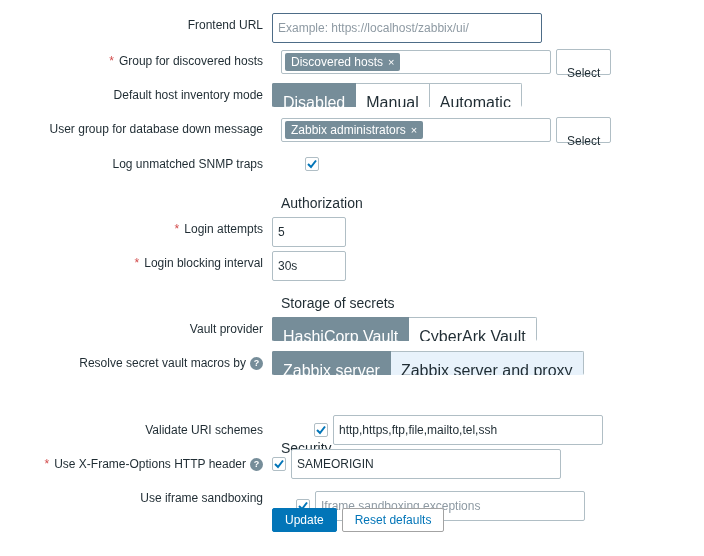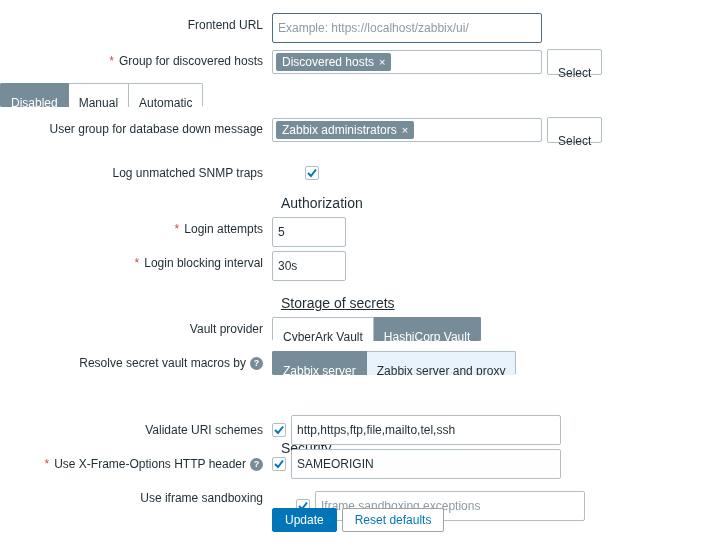--- a/index.html
+++ b/index.html
@@ -92,20 +92,21 @@
   .multiselect {
     box-sizing: border-box;
     width: 270px;
     height: 24px;
     border: 1px solid #b0bec5;
     background: #ffffff;
     border-radius: 2px;
     display: flex;
     align-items: center;
     padding: 0 3px;
+    margin-left: 9px;
   }
   .chip {
     display: inline-flex;
     align-items: center;
     gap: 5px;
     height: 18px;
     padding: 0 6px;
     background: #768d99;
     color: #ffffff;
     font-size: 12px;
@@ -140,21 +141,21 @@
   .segmented {
     display: inline-flex;
     height: 24px;
     border-radius: 2px;
     overflow: hidden;
   }
   .seg {
     box-sizing: border-box;
     height: 39px;
     padding: 0 10px;
-    font-size: 12px;
+    font-size: 16px;
     line-height: 22px;
     border: 1px solid #b0bec5;
     border-left-width: 0;
     background: #ffffff;
     color: #1f2c33;
     cursor: pointer;
     white-space: nowrap;
   }
   .seg:first-child { border-left-width: 1px; }
   .seg.selected {
@@ -247,20 +248,23 @@
         <span class="chip">
           <span>Discovered hosts</span>
           <span class="x">×</span>
         </span>
       </div>
       <button class="btn-select">Select</button>
     </div>
   </div>
 
   <div class="row" style="top:83px;">
+    <div class="label">
+      <span>Default host inventory mode</span>
+    </div>
     <div class="field">
       <div class="segmented">
         <button class="seg selected">Disabled</button>
         <button class="seg">Manual</button>
         <button class="seg">Automatic</button>
       </div>
     </div>
   </div>
 
   <div class="row" style="top:117px;">
@@ -271,21 +275,21 @@
       <div class="multiselect">
         <span class="chip">
           <span>Zabbix administrators</span>
           <span class="x">×</span>
         </span>
       </div>
       <button class="btn-select">Select</button>
     </div>
   </div>
 
-  <div class="row" style="top:161px;gap:33px;">
+  <div class="row" style="top:152px;gap:33px;">
     <div class="label">
       <span>Log unmatched SNMP traps</span>
     </div>
     <div class="field" style="height:24px;">
       <span class="cb">
         <svg width="10" height="10" viewBox="0 0 10 10">
           <path d="M1 5 L4 8 L9 1.5" stroke="#0275b8" stroke-width="2" fill="none"></path>
         </svg>
       </span>
     </div>
@@ -306,50 +310,50 @@
   <div class="row" style="top:251px;">
     <div class="label">
       <span class="asterisk">*</span>
       <span>Login blocking interval</span>
     </div>
     <div class="field">
       <input class="txt w-small" type="text" value="30s" style="">
     </div>
   </div>
 
-  <div class="section-head" style="top:294px;text-decoration:underline;">Storage of secrets</div>
+  <div class="section-head" style="top:294px;">Storage of secrets</div>
 
   <div class="row" style="top:317px;">
     <div class="label">
       <span>Vault provider</span>
     </div>
     <div class="field">
       <div class="segmented">
+        <button class="seg selected">HashiCorp Vault</button>
         <button class="seg">CyberArk Vault</button>
-        <button class="seg selected">HashiCorp Vault</button>
       </div>
     </div>
   </div>
 
   <div class="row" style="top:351px;">
     <div class="label">
       <span>Resolve secret vault macros by</span>
       <span class="help">?</span>
     </div>
     <div class="field">
       <div class="segmented">
         <button class="seg selected">Zabbix server</button>
         <button class="seg hovered">Zabbix server and proxy</button>
       </div>
     </div>
   </div>
 
   <div class="section-head" style="top:395px;margin-top:44px;">Security</div>
 
-  <div class="row" style="top:418px;">
+  <div class="row" style="top:418px;gap:42px;">
     <div class="label">
       <span>Validate URI schemes</span>
     </div>
     <div class="field" style="height:24px;">
       <span class="cb">
         <svg width="10" height="10" viewBox="0 0 10 10">
           <path d="M1 5 L4 8 L9 1.5" stroke="#0275b8" stroke-width="2" fill="none"></path>
         </svg>
       </span>
       <input class="txt w-sec" type="text" value="http,https,ftp,file,mailto,tel,ssh" style="">

